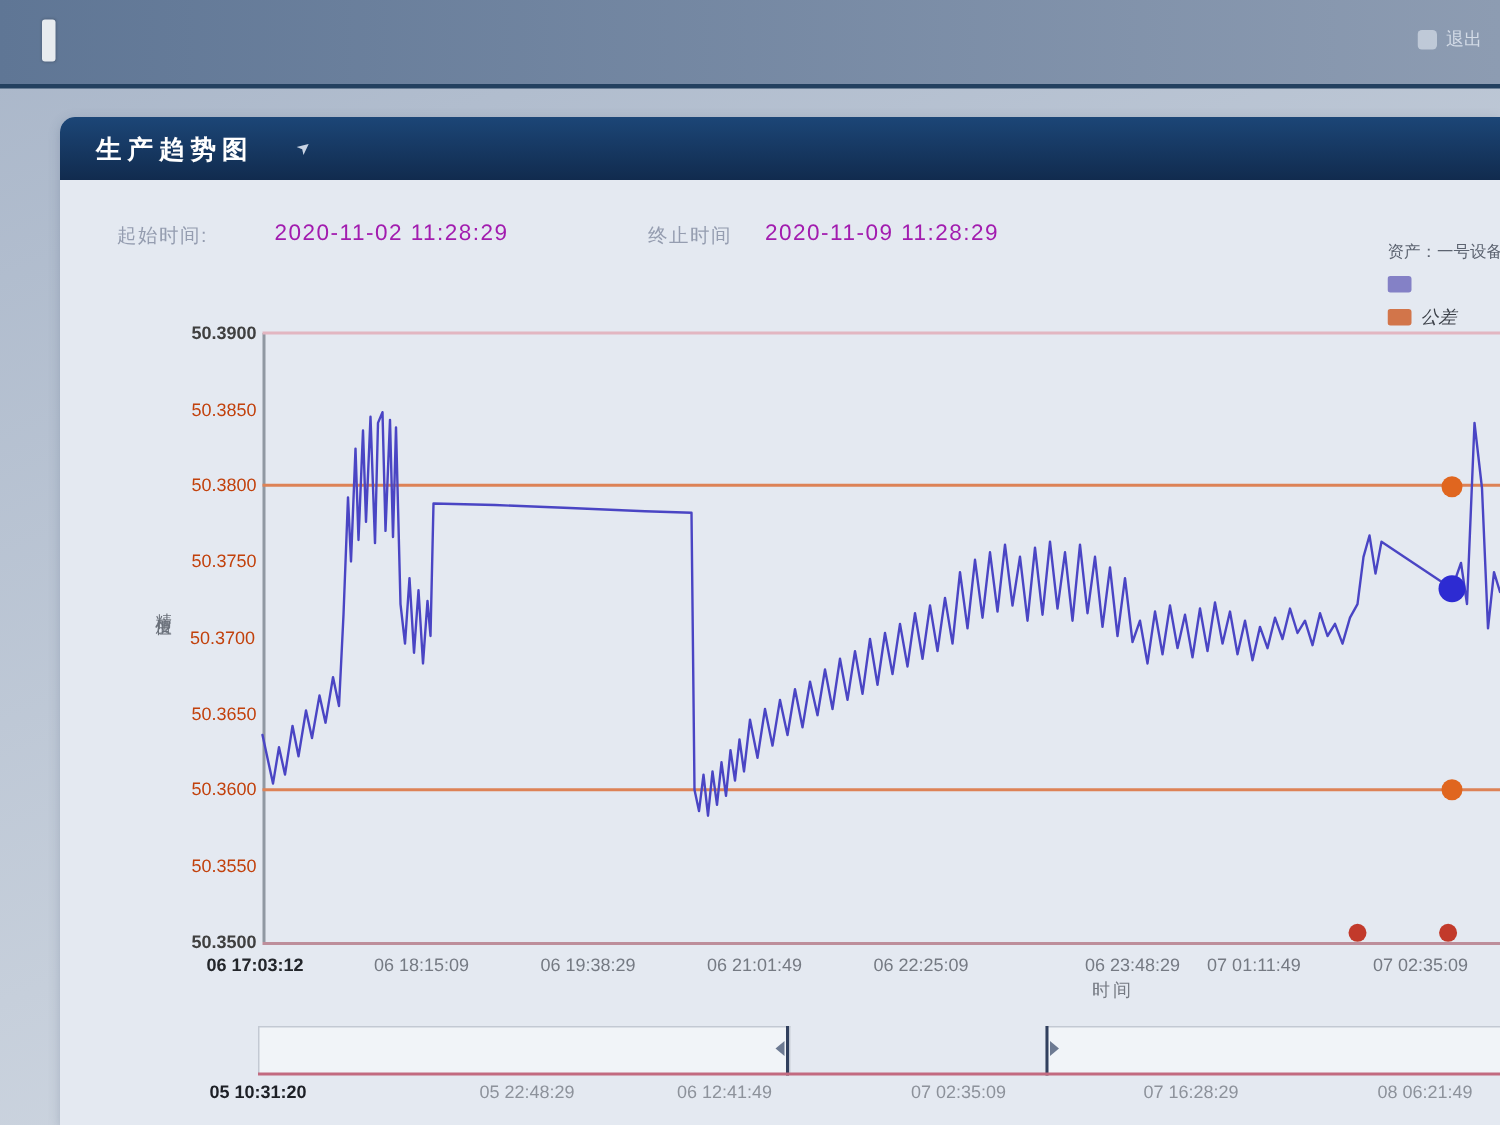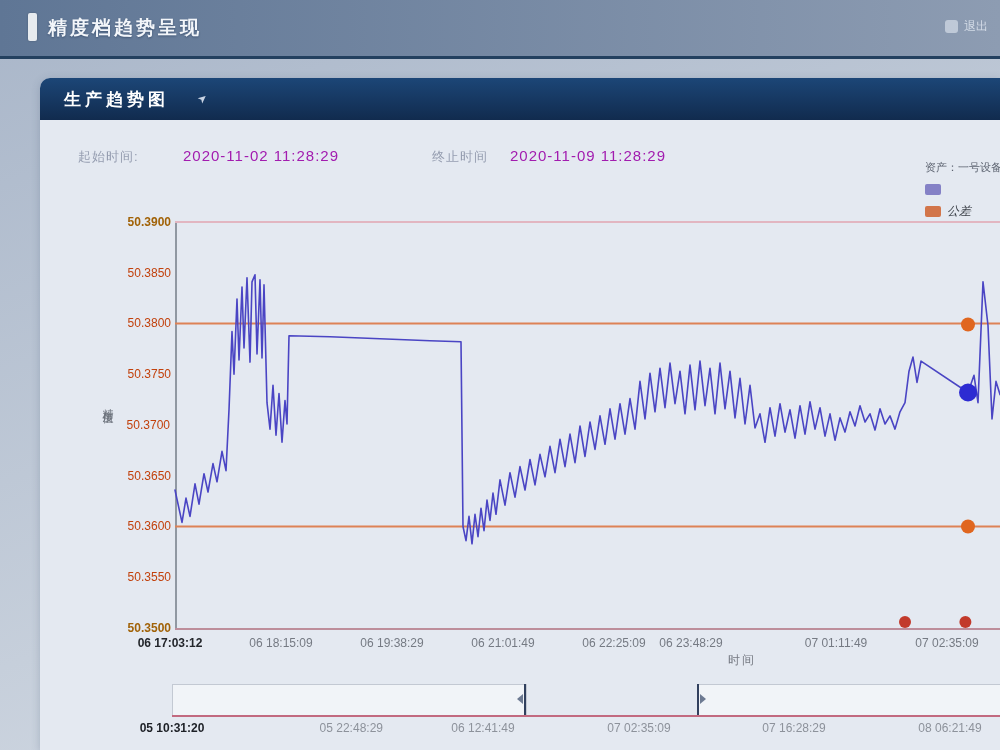--- a/index.html
+++ b/index.html
@@ -42,21 +42,21 @@
   .flabel{color:#959db0;font-size:13px;letter-spacing:1px;}
   .fvalue{color:#a21caf;font-size:15px;letter-spacing:1px;}
   
   #legend{left:885px;top:78px;width:75px;overflow:hidden;}
   .lg-row{height:22px;display:flex;align-items:center;white-space:nowrap;}
   .lg-asset{font-size:11px;color:#5c6370;}
   .lg-swatch{display:inline-block;width:16px;height:11px;border-radius:2px;margin-right:6px;flex:0 0 auto;}
   .lg-text{font-size:12px;color:#3a3f47;font-style:italic;}
   
   .ylab{width:66px;text-align:right;font-size:12px;color:#c2410c;}
-  .ylab.strong{font-weight:bold;color:#a16207;}
+  .ylab.strong{font-weight:bold;color:#404040;}
   #y-axis-title{left:100px;top:400px;font-size:11px;color:#6a707a;
     writing-mode:vertical-rl;letter-spacing:2px;}
   #y-axis-line{left:175px;top:222px;width:2px;height:406px;background:var(--axis_line);}
   #x-axis-line{left:175px;top:628px;width:825px;height:2px;background:var(--axis_pink);}
   .xlab{width:100px;text-align:center;font-size:12px;color:#757a83;top:636px;}
   .xlab.strong{font-weight:bold;color:#23262b;}
   #x-axis-title{left:712px;top:652px;width:60px;text-align:center;font-size:12px;color:#757a83;letter-spacing:2px;}
   #trend-svg{left:175px;top:222px;overflow:visible;}
   
   .dz-shadow{top:684px;height:31px;background:rgba(244,246,250,.8);
@@ -65,21 +65,20 @@
   .dz-tri{top:694px;width:0;height:0;border-top:5px solid transparent;border-bottom:5px solid transparent;}
   #dz-line{left:172px;top:715px;width:828px;height:2px;background:var(--dz_line);}
   .dzlab{width:110px;text-align:center;font-size:12px;color:#8d929b;top:721px;}
   .dzlab.strong{font-weight:bold;color:#1d2026;}
 </style>
 </head>
 <body>
 
 <div id="app-header" class="abs">
   <div id="app-logo" class="abs"></div>
-  <div id="app-title" class="abs">精度档趋势呈现</div>
   <div id="header-right" class="abs">
     <span id="header-user-icon"></span><span>退出</span>
   </div>
 </div>
 
 <div id="main-panel" class="abs">
 
   <div id="panel-header" class="abs">
     <div id="panel-title" class="abs">生产趋势图</div>
     <div id="panel-caret" class="abs">➤</div>
@@ -126,21 +125,21 @@
     <circle cx="793.0" cy="304.5" r="7" fill="#e0661f"></circle>
     <circle cx="730.0" cy="399.9" r="6" fill="#c23a2b"></circle>
     <circle cx="790.4" cy="399.9" r="6" fill="#c23a2b"></circle>
   </svg>
 
 <div class="abs xlab strong" style="left:120px;">06 17:03:12</div>
 <div class="abs xlab" style="left:231px;">06 18:15:09</div>
 <div class="abs xlab" style="left:342px;">06 19:38:29</div>
 <div class="abs xlab" style="left:453px;">06 21:01:49</div>
 <div class="abs xlab" style="left:564px;">06 22:25:09</div>
-<div class="abs xlab" style="left:641px;">06 23:48:29</div>
+<div class="abs xlab" style="left:705px;">06 23:48:29</div>
 <div class="abs xlab" style="left:786px;">07 01:11:49</div>
 <div class="abs xlab" style="left:897px;">07 02:35:09</div>
 <div id="x-axis-title" class="abs">时间</div>
 
 <div class="abs dz-shadow" style="left:172px;width:353px;"></div>
 <div class="abs dz-shadow" style="left:697px;width:303px;border-right:none;"></div>
 <div class="abs dz-handle" style="left:524px;"></div>
 <div class="abs dz-tri" style="left:517px;border-right:6px solid #6d7florid;border-right:6px solid #6d7a92;"></div>
 <div class="abs dz-handle" style="left:697px;"></div>
 <div class="abs dz-tri" style="left:700px;border-left:6px solid #6d7a92;"></div>

